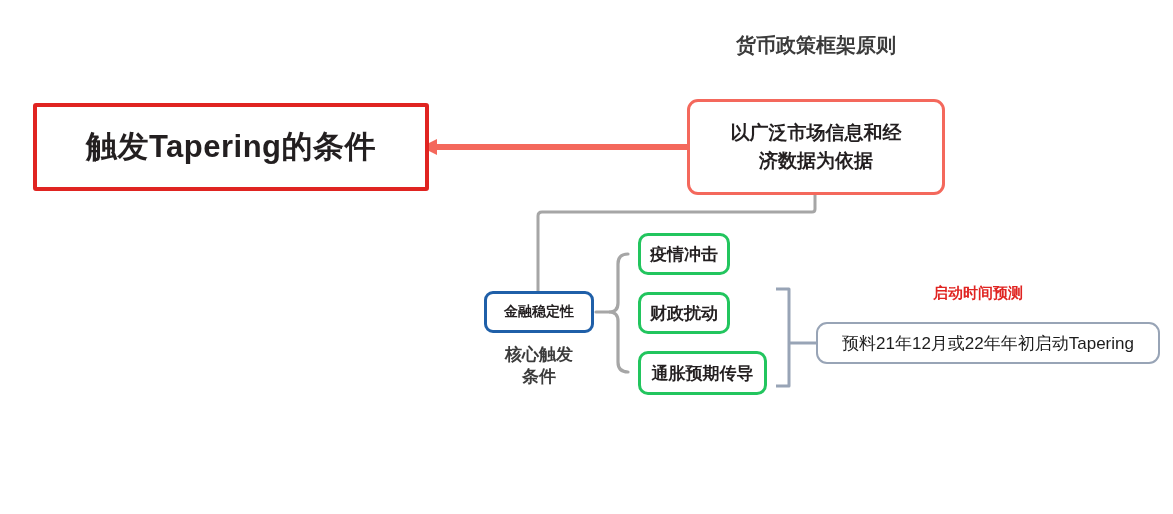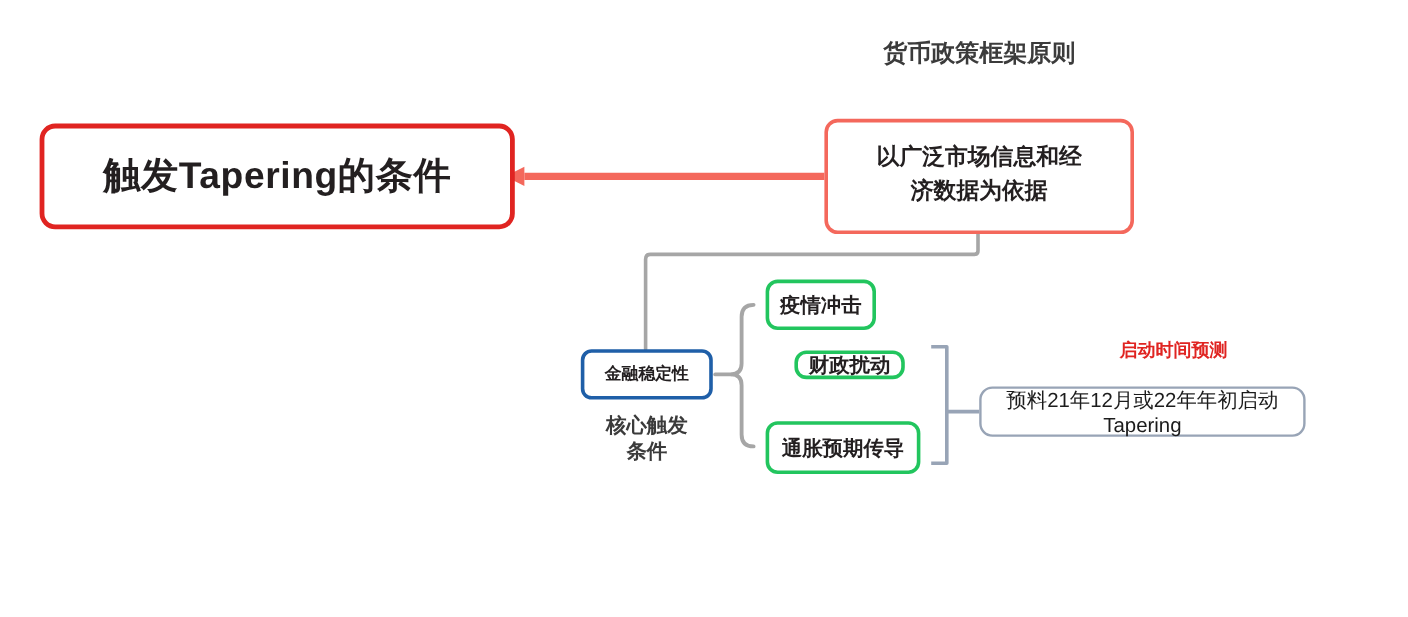--- a/index.html
+++ b/index.html
@@ -44,39 +44,38 @@
     white-space: pre-line;
   }
 
   
   #node-root {
     left: 33px;
     top: 103px;
     width: 396px;
     height: 88px;
     border: 4px solid #e02421;
-    border-radius: 13px;
+    border-radius: 3px;
     font-size: 31px;
     font-weight: bold;
     letter-spacing: 0.5px;
   }
 
   
   #node-framework {
     left: 687px;
     top: 99px;
     width: 258px;
     height: 96px;
     border: 3px solid #f4685c;
     border-radius: 11px;
     font-size: 19px;
     font-weight: bold;
     line-height: 1.45;
     padding: 0 12px;
-    font-family: Liberation Mono, monospace;
   }
   #label-framework {
     left: 650px;
     top: 33px;
     width: 332px;
     font-size: 20px;
   }
 
   
   #node-core {
@@ -97,35 +96,35 @@
   }
 
   
   .factor {
     border: 3px solid #22c55e;
     border-radius: 10px;
     font-size: 17px;
     font-weight: bold;
   }
   #node-factor-0 { left: 638px; top: 233px; width: 92px;  height: 42px; }
-  #node-factor-1 { left: 638px; top: 292px; width: 92px;  height: 24px; margin-left: 24px; }
+  #node-factor-1 { left: 638px; top: 292px; width: 92px;  height: 42px; }
   #node-factor-2 { left: 638px; top: 351px; width: 129px; height: 44px; }
 
   #label-factors {
     left: 584px;
     top: 423px;
     width: 216px;
     font-size: 17px;
   }
 
   
   #node-forecast {
     left: 816px;
     top: 322px;
-    width: 272px;
+    width: 344px;
     height: 42px;
     border: 2px solid #98a4b6;
     border-radius: 11px;
     font-size: 17px;
     padding: 3px 10px;
     color: #1c1c1c;
     text-align: center;
   }
   #label-forecast {
     left: 856px;

